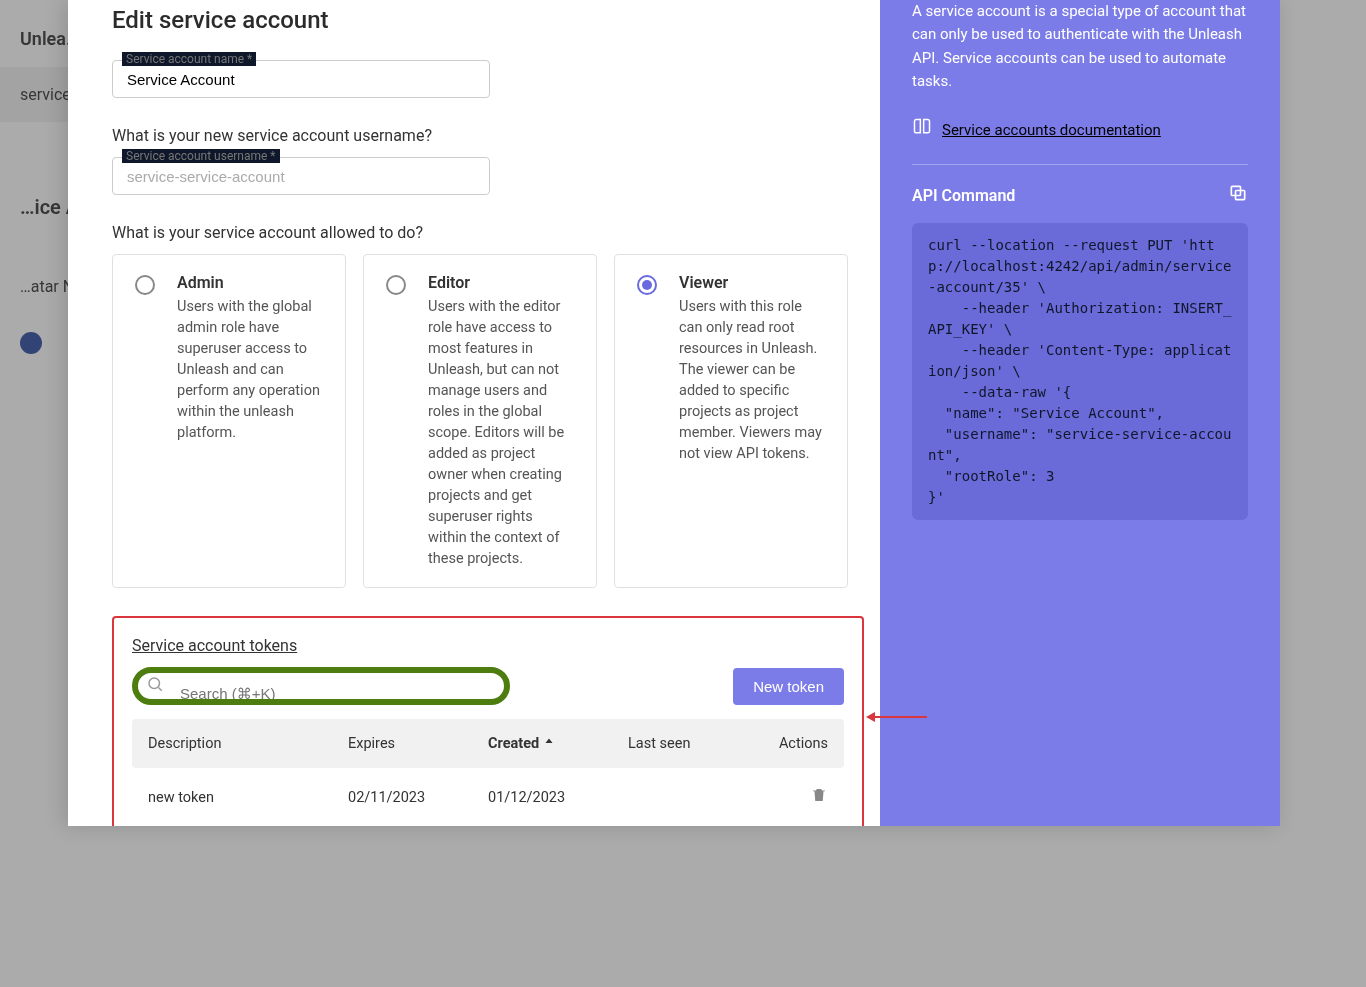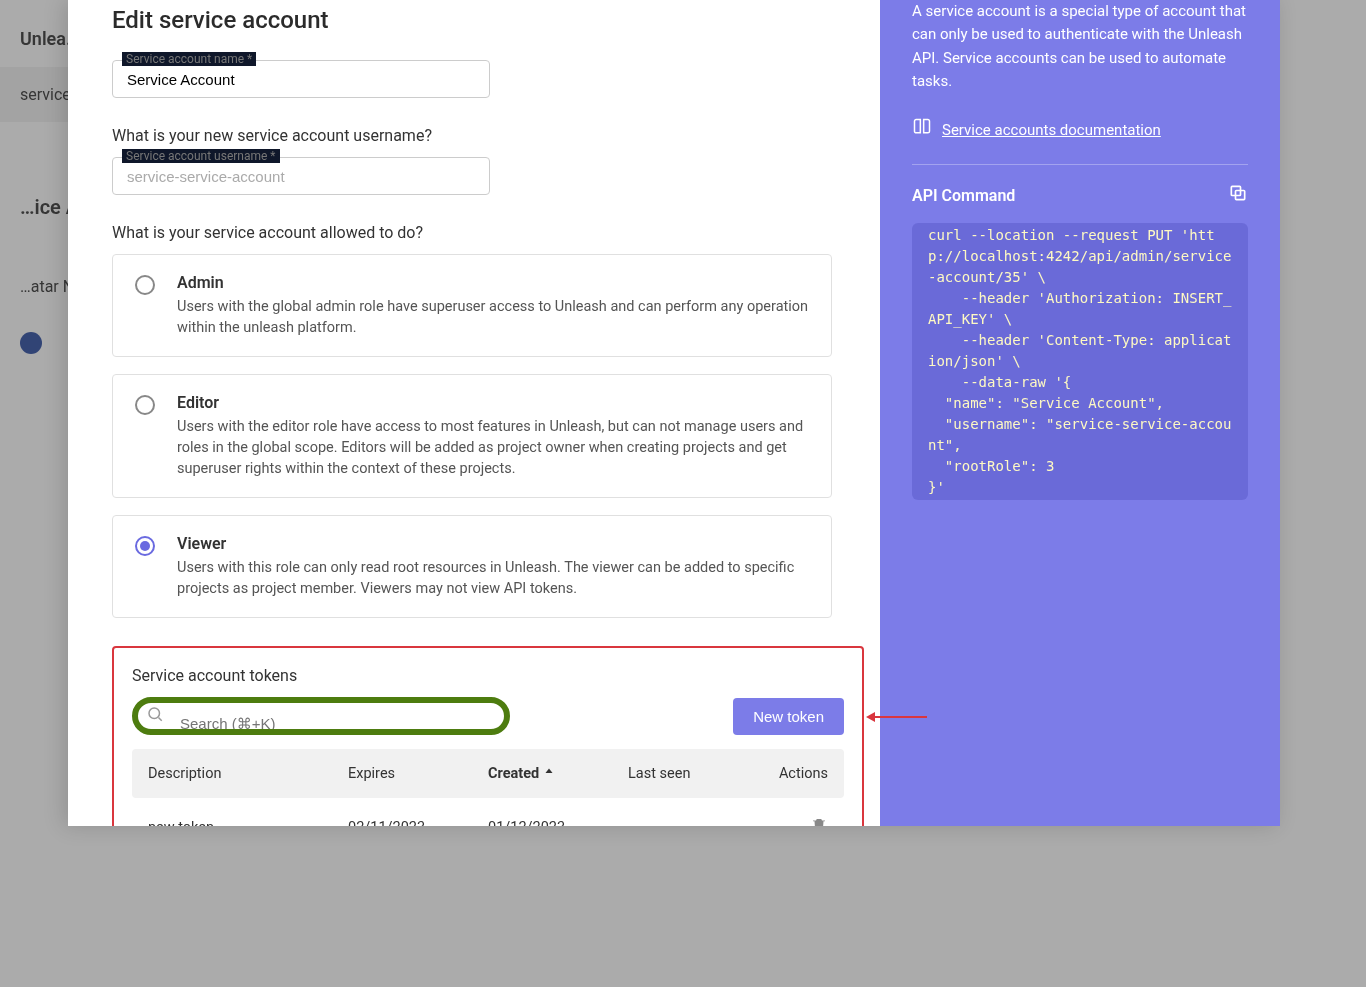--- a/index.html
+++ b/index.html
@@ -81,21 +81,21 @@
   .text-input {
     width: 100%;
     height: 38px;
     border: 1px solid #ccc;
     border-radius: 4px;
     padding: 0 14px;
     font-size: 15px;
     outline: none;
   }
   .text-input::placeholder { color: #aaa; }
-  .roles { display: flex; flex-direction: column; gap: 17px; margin-bottom: 28px; margin-top:12px;}
+  .roles { display: flex; flex-direction: row; gap: 17px; margin-bottom: 28px; margin-top:12px;}
   .role-card {
     border: 1px solid #e0e0e0;
     border-radius: 4px;
     padding: 18px 22px;
     display: flex;
     gap: 22px;
     align-items: flex-start;
     cursor: pointer;
     width: 720px;
   }
@@ -119,21 +119,21 @@
   }
   .role-title { font-weight: 600; font-size: 16px; margin-bottom: 4px; }
   .role-desc { font-size: 14.5px; color: #555; line-height: 1.45; }
   .tokens-section {
     border: 2px solid #d9363e;
     border-radius: 4px;
     padding: 18px 18px 8px 18px;
     width: 752px;
     position: relative;
   }
-  .tokens-title { font-size: 16px; margin-bottom: 12px; }
+  .tokens-title { font-size: 16px; margin-bottom: 12px; text-decoration: underline; }
   .tokens-toolbar {
     display: flex;
     justify-content: space-between;
     align-items: center;
     margin-bottom: 14px;
   }
   .search-wrap {
     position: relative;
     width: 378px;
   }
@@ -203,35 +203,35 @@
     margin-left: 0;
   }
   .actions-bar .btn-primary { padding: 12px 8px; font-size: 19px; }
   .side-desc { margin-bottom: 24px; line-height:1.55;}
   .doc-link {
     display: flex;
     align-items: center;
     gap: 10px;
     margin-bottom: 20px;
   }
-  .doc-link a { color: #ffffff; text-decoration: underline; }
+  .doc-link a { color: #000000; text-decoration: underline; }
   .side-divider { border-top: 1px solid rgba(255,255,255,0.3); margin-bottom: 18px; }
   .api-header { display: flex; justify-content: space-between; align-items: center; margin-bottom: 14px; }
   .api-title { font-weight: 600; font-size: 16px; }
   .copy-icon { cursor: pointer; }
   .code-block {
     background: #6a6ad8;
     border-radius: 6px;
-    padding: 2px 16px;
+    padding: 12px 16px;
     font-family: "SFMono-Regular", Consolas, monospace;
     font-size: 14px;
     line-height: 1.5;
     white-space: pre-wrap;
     word-break: break-all;
-    color: #fef9c3;
+    color: #0f172a;
   }
   .arrow-annot {
     position: absolute;
     left: calc(68px + 770px + 28px);
     top: 712px;
     color: #d9363e;
     display:flex;
     align-items:center;
   }
   .arrow-line {

